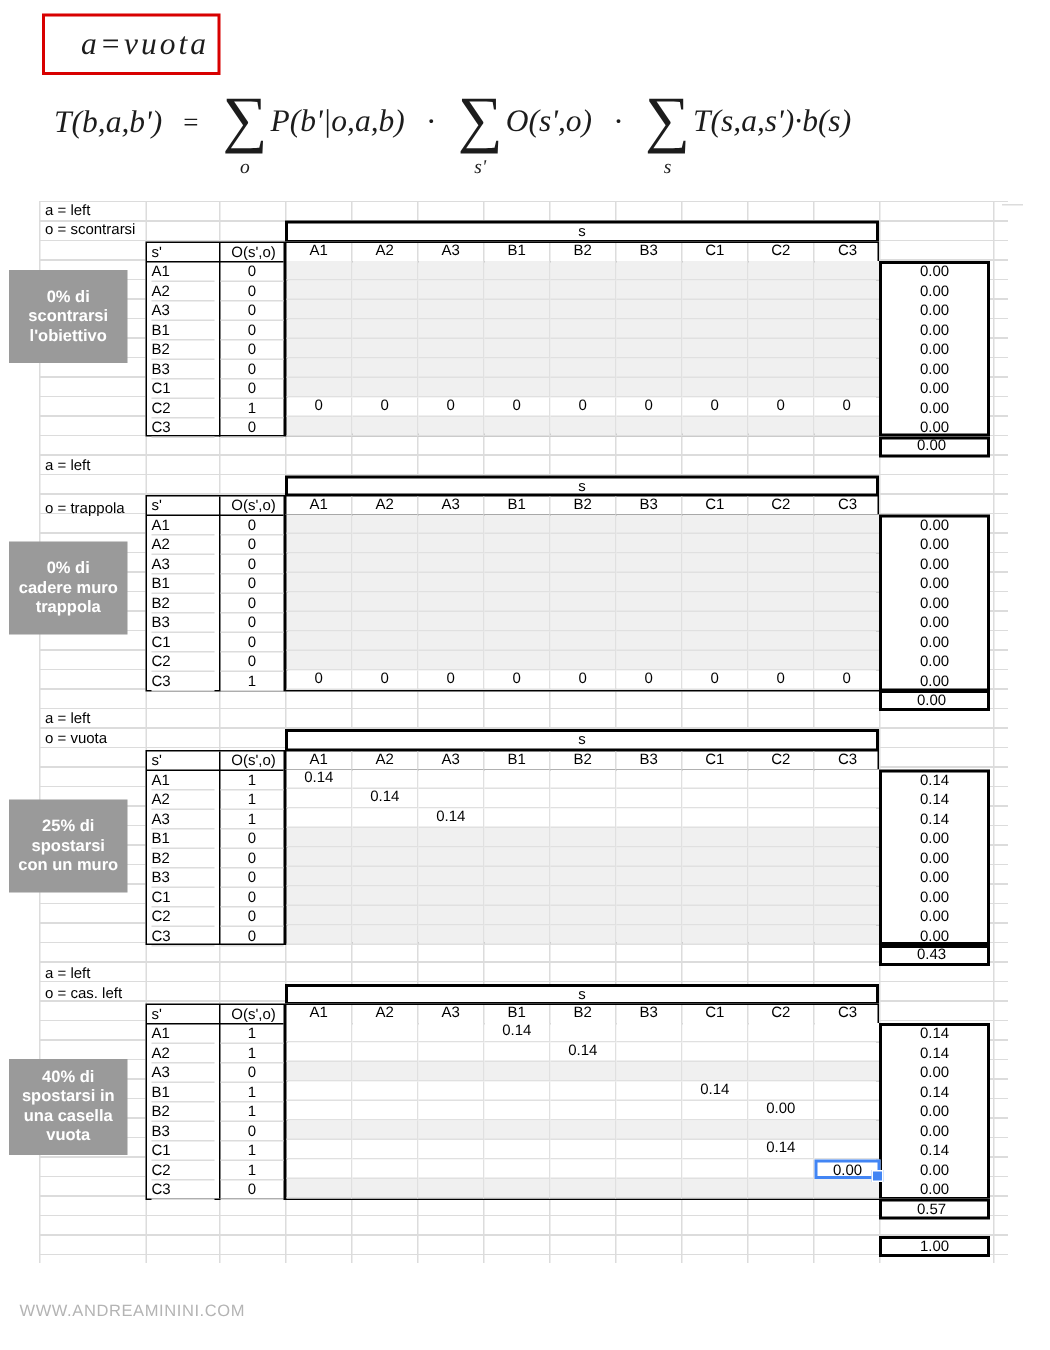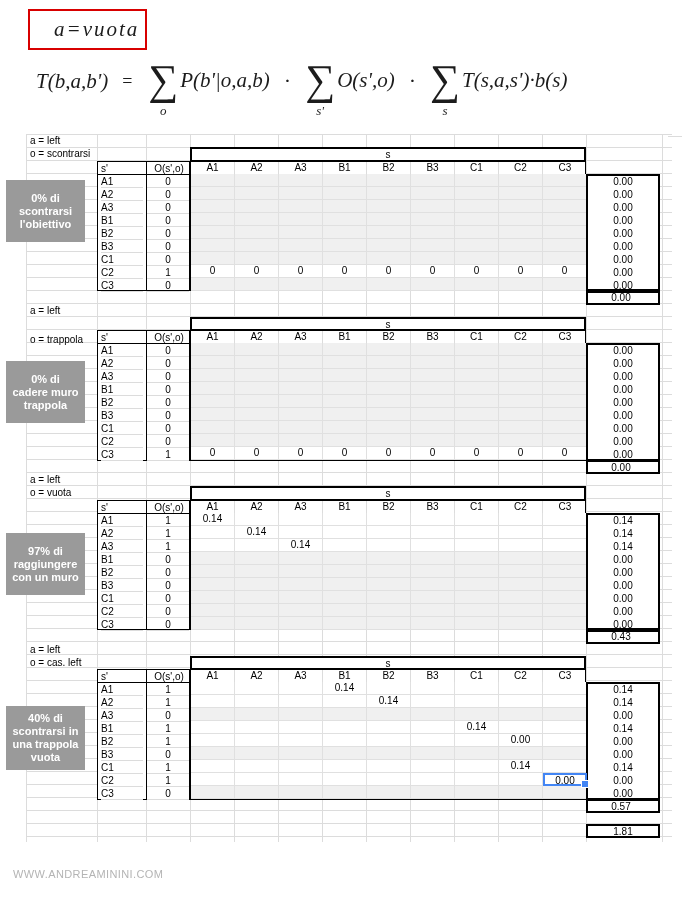--- a/index.html
+++ b/index.html
@@ -634,37 +634,37 @@
         <div class="tval" style="left: 0px; top: 64px; width: 70px; height: 13px;">0.00</div>
         <div class="tval" style="left: 0px; top: 77px; width: 70px; height: 13px;">0.14</div>
         <div class="tval" style="left: 0px; top: 90px; width: 70px; height: 13px;">0.00</div>
         <div class="tval" style="left: 0px; top: 103px; width: 70px; height: 13px;">0.00</div>
       </div>
       <div class="totbox" style="left: 560px; top: 156.5px; width: 74px; height: 14px;"></div>
       <div class="tval" style="left: 560px; top: 157px; width: 70px; height: 13px;">0.57</div>
     </div>
   </div>
 
-<div class="grand">1.81</div>
+<div class="grand">1.00</div>
 
 <div class="watermark">WWW.ANDREAMININI.COM</div>
 
 <div class="note" style="top: 180px; height: 62px;">
     <div>0% di</div>
     <div>scontrarsi</div>
     <div>l'obiettivo</div>
   </div>
 <div class="note" style="top: 361px; height: 62px;">
     <div>0% di</div>
     <div>cadere muro</div>
     <div>trappola</div>
   </div>
 <div class="note" style="top: 533px; height: 62px;">
-    <div>97% di</div>
-    <div>raggiungere</div>
+    <div>25% di</div>
+    <div>spostarsi</div>
     <div>con un muro</div>
   </div>
 <div class="note" style="top: 706px; height: 64px;">
     <div>40% di</div>
-    <div>scontrarsi in</div>
-    <div>una trappola</div>
+    <div>spostarsi in</div>
+    <div>una casella</div>
     <div>vuota</div>
   </div>
 
 </body></html>

